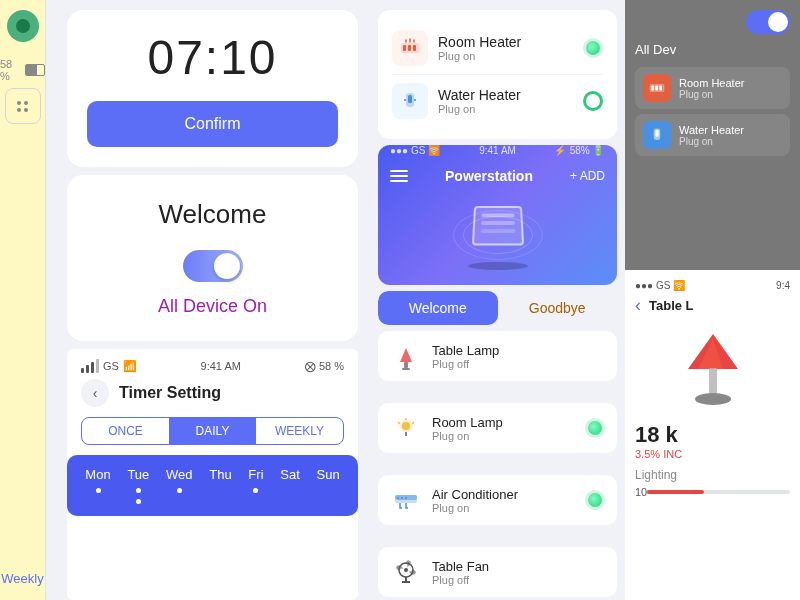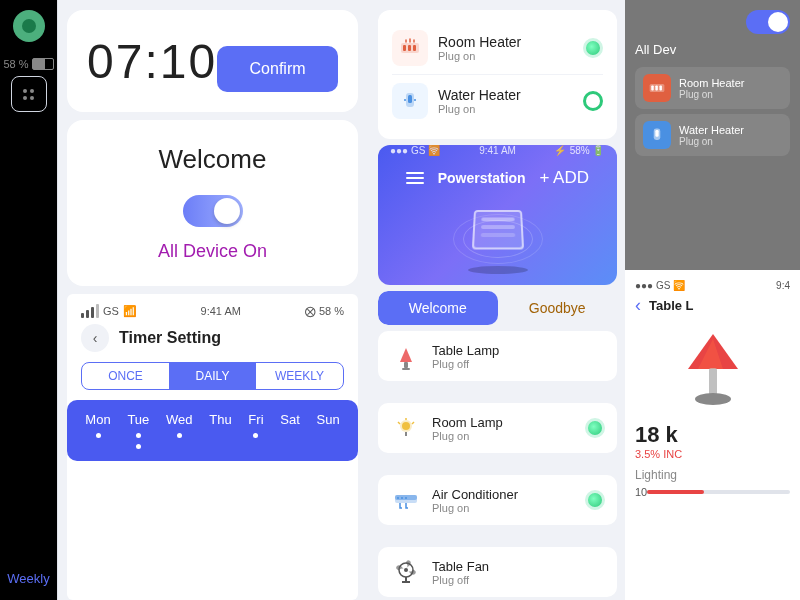--- a/index.html
+++ b/index.html
@@ -25,21 +25,21 @@
       flex-shrink: 0;
     }
 
     
     .time-card {
       background: white;
       margin: 10px 12px 8px 12px;
       border-radius: 16px;
       padding: 20px;
       display: flex;
-      flex-direction: row;
+      flex-direction: column;
       align-items: center;
     }
     .time-display {
       font-size: 48px;
       font-weight: 300;
       color: #222;
       letter-spacing: 2px;
     }
     .confirm-btn {
       background: #5b6ef5;
@@ -91,23 +91,23 @@
     .all-device-text {
       font-size: 18px;
       color: #a21caf;
     }
 
     
     .left-strip {
       position: absolute;
       left: 0;
       top: 0;
-      width: 58px;
+      width: 46px;
       height: 600px;
-      background: #000000;
+      background: #fef9c3;
       border-right: 1px solid #e0e3ea;
       display: flex;
       flex-direction: column;
       align-items: center;
       padding-top: 10px;
       z-index: 2;
     }
     .strip-circle {
       width: 32px;
       height: 32px;
@@ -335,26 +335,26 @@
       margin: 0 8px 6px 8px;
       border-radius: 12px;
       overflow: hidden;
       flex: 0 0 140px;
       position: relative;
     }
     .ps-header {
       display: flex;
       align-items: center;
       justify-content: space-between;
-      padding: 8px 28px;
+      padding: 8px 12px;
     }
     .hamburger { display: flex; flex-direction: column; gap: 3px; }
     .ham-line { width: 18px; height: 2px; background: white; border-radius: 1px; }
     .ps-title { color: white; font-size: 14px; font-weight: 600; }
-    .ps-add { color: white; font-size: 17px; font-weight: 500; }
+    .ps-add { color: white; font-size: 12px; font-weight: 500; }
     .ps-status-bar {
       display: flex;
       justify-content: space-between;
       padding: 0 12px 4px;
       font-size: 10px;
       color: rgba(255,255,255,0.8);
     }
     .ps-icon-area {
       display: flex;
       justify-content: center;

